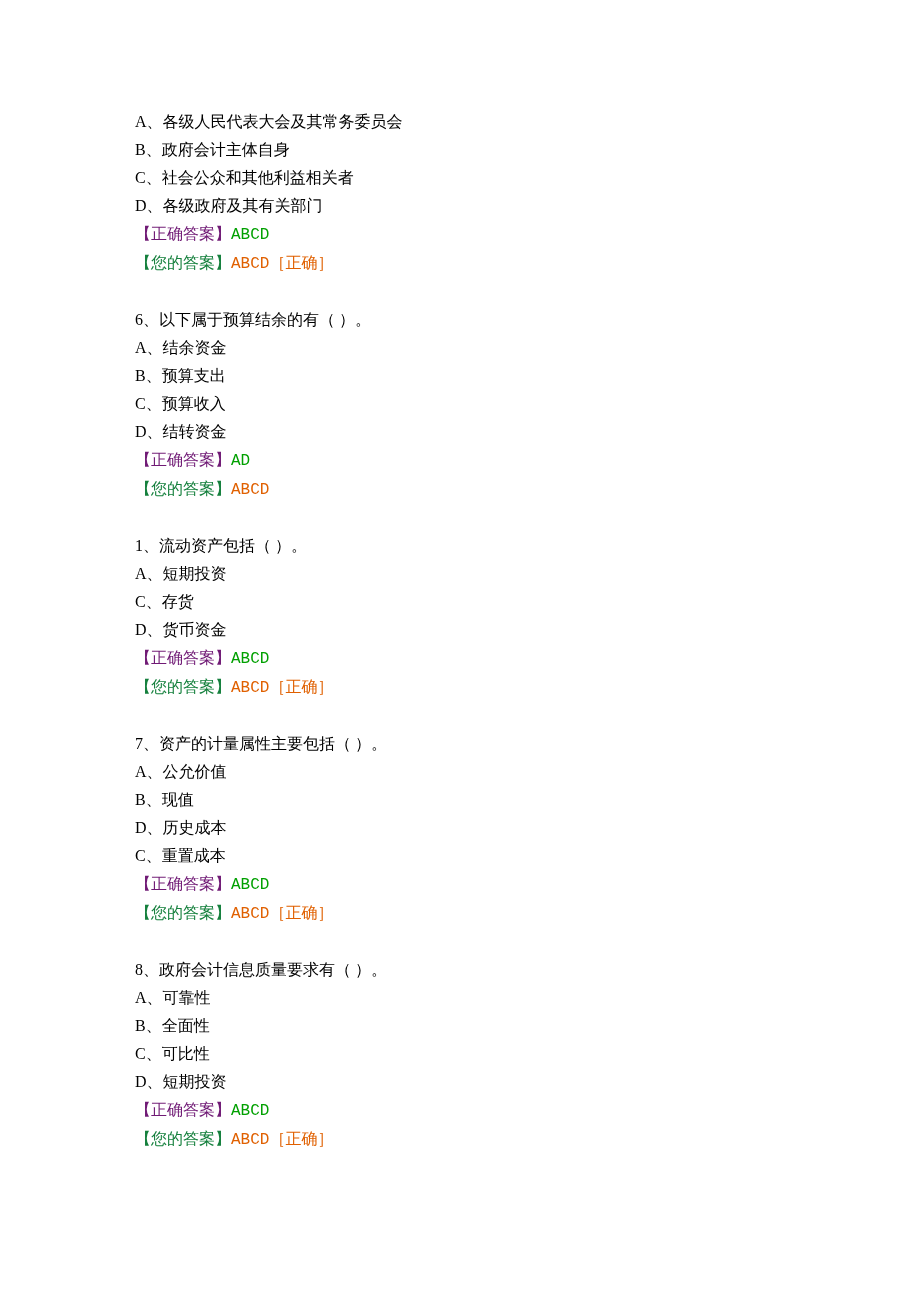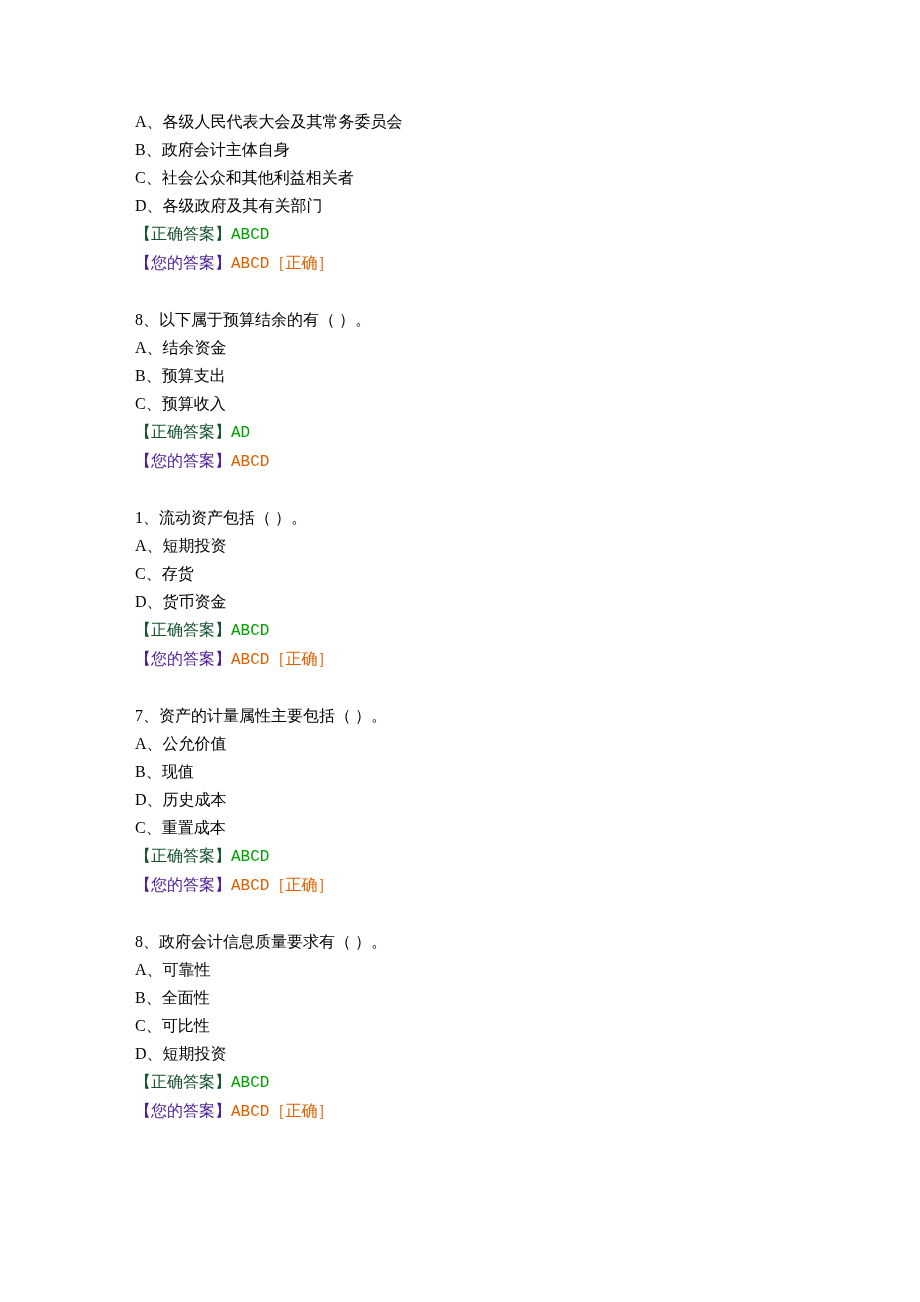--- a/index.html
+++ b/index.html
@@ -18,51 +18,52 @@
     padding: 108px 135px 80px 135px;
     border-radius: 27px;
   }
   .line {
     white-space: pre;
   }
   .group {
     margin-bottom: 28px;
   }
   .correct-label {
-    color: #14532d;
+    color: #701a75;
   }
   .correct-value {
     color: #00a000;
     font-family: "Courier New", monospace;
   }
   .your-label {
-    color: #4c1d95;
+    color: #15803d;
   }
   .your-value {
     color: #e06000;
     font-family: "Courier New", monospace;
   }
 </style>
 </head>
 <body>
 
 <div class="page" id="page-root">
     <div class="group">
       <div class="line">A、各级人民代表大会及其常务委员会</div>
       <div class="line">B、政府会计主体自身</div>
       <div class="line">C、社会公众和其他利益相关者</div>
       <div class="line">D、各级政府及其有关部门</div>
       <div class="line"><span class="correct-label">【正确答案】</span><span class="correct-value">ABCD</span></div>
       <div class="line"><span class="your-label">【您的答案】</span><span class="your-value">ABCD</span><span class="your-value">［正确］</span></div>
     </div>
     <div class="group">
-      <div class="line">8、以下属于预算结余的有（ ）。</div>
+      <div class="line">6、以下属于预算结余的有（ ）。</div>
       <div class="line">A、结余资金</div>
       <div class="line">B、预算支出</div>
       <div class="line">C、预算收入</div>
+      <div class="line">D、结转资金</div>
       <div class="line"><span class="correct-label">【正确答案】</span><span class="correct-value">AD</span></div>
       <div class="line"><span class="your-label">【您的答案】</span><span class="your-value">ABCD</span></div>
     </div>
     <div class="group">
       <div class="line">1、流动资产包括（ ）。</div>
       <div class="line">A、短期投资</div>
       <div class="line">C、存货</div>
       <div class="line">D、货币资金</div>
       <div class="line"><span class="correct-label">【正确答案】</span><span class="correct-value">ABCD</span></div>
       <div class="line"><span class="your-label">【您的答案】</span><span class="your-value">ABCD</span><span class="your-value">［正确］</span></div>

